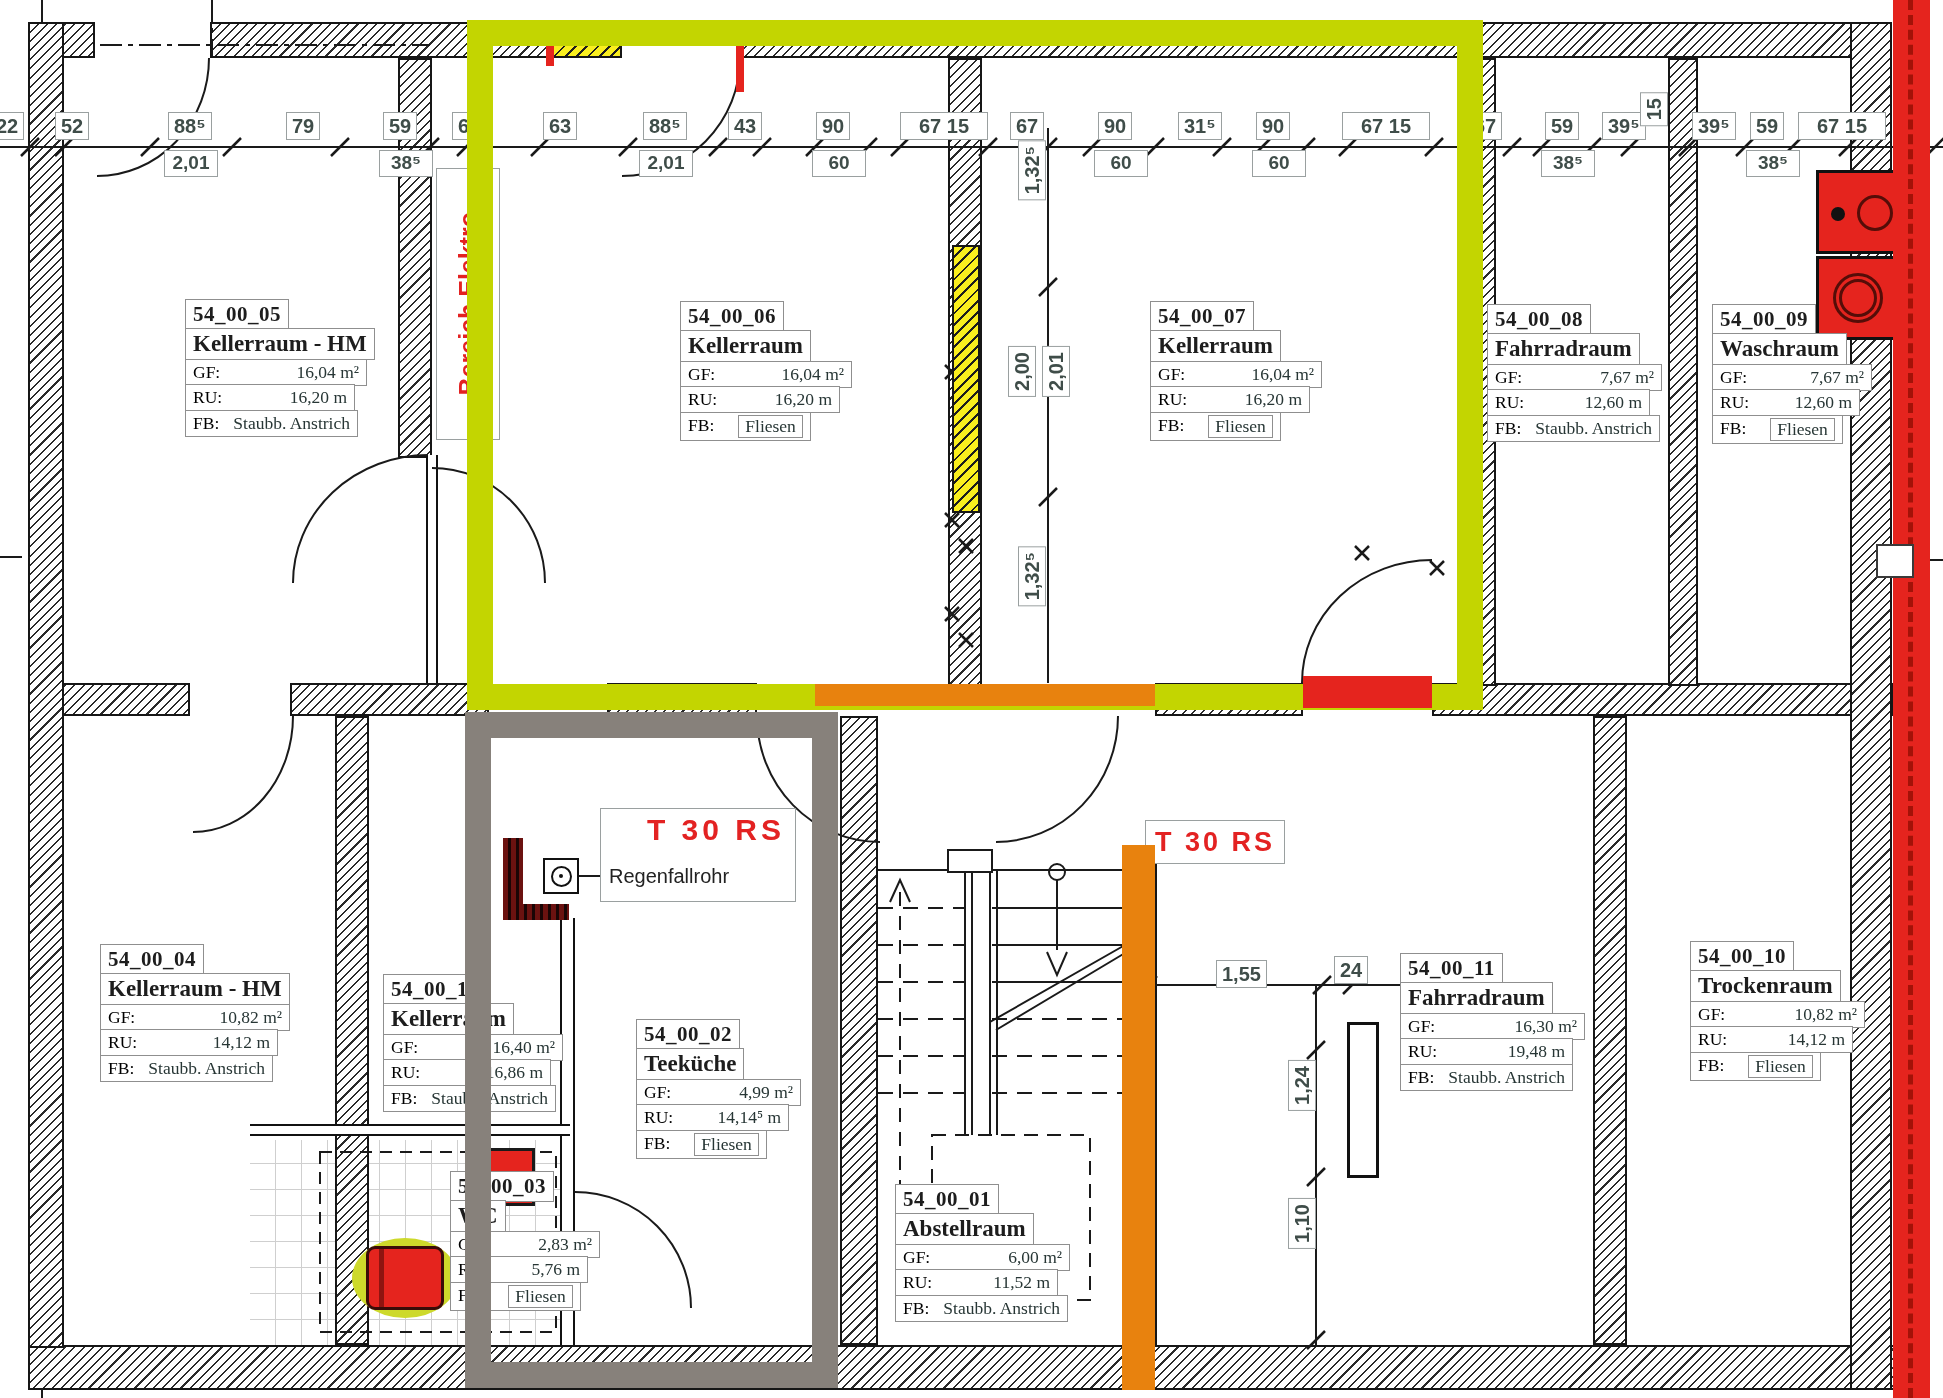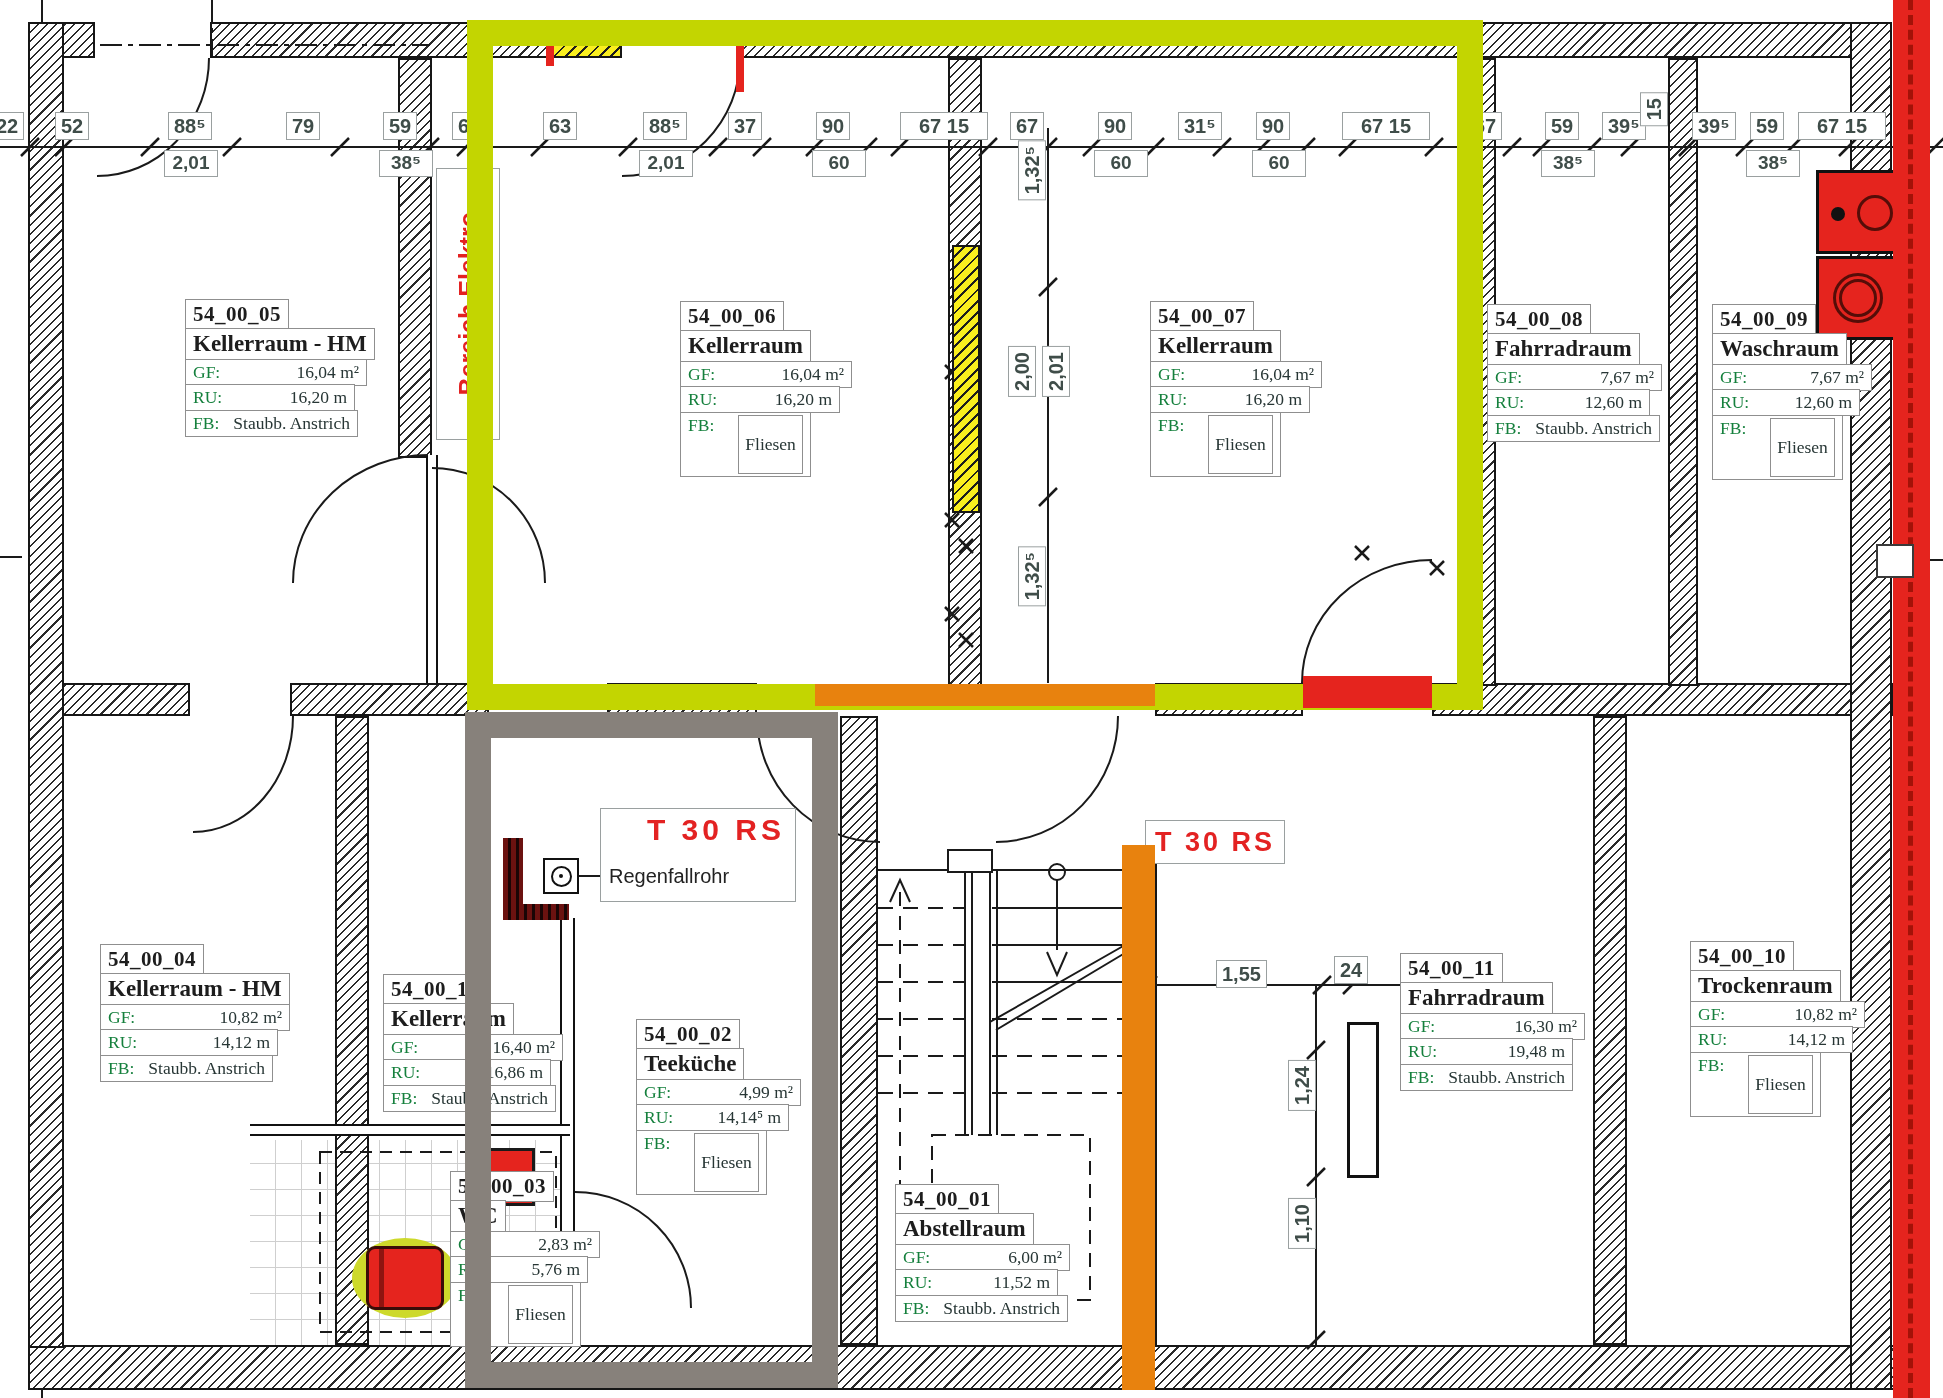--- a/index.html
+++ b/index.html
@@ -30,23 +30,23 @@
        z-index:20;white-space:nowrap;line-height:1.1;}
   .dim.rot{writing-mode:vertical-rl;transform:rotate(180deg);padding:5px 2px;}
   .dim.sub{font-size:19px;}
   
   .room{position:absolute;z-index:20;color:#1d1d1d;}
   .room .r{box-sizing:border-box;background:#fff;border:1.5px solid #8f8f8f;width:fit-content;
            padding:2px 7px;margin-top:-1.5px;white-space:nowrap;font-family:Liberation Serif, serif;}
   .room .rid{font-size:21px;font-weight:bold;letter-spacing:.5px;}
   .room .rname{font-size:23px;font-weight:bold;}
   .room .kv{display:flex;justify-content:space-between;font-size:17.5px;gap:14px;}
-  .room .kv .lab{color:#15803d;}
+  .room .kv .lab{color:#000000;}
   .room .kv .val{color:#273635;}
-  .room .fbv.boxed{border:1.5px solid #8f8f8f;padding:18px 6px;margin-left:10px;}
+  .room .fbv.boxed{border:1.5px solid #8f8f8f;padding:0 6px;margin-left:10px;}
   
   .annbox{position:absolute;background:#fff;border:1.5px solid #9aa0a0;z-index:20;box-sizing:border-box;}
   .elektro{left:436px;top:168px;width:64px;height:272px;display:flex;align-items:center;justify-content:center;}
   .elektro span{writing-mode:vertical-rl;transform:rotate(180deg);color:var(--redtext);
                 font-size:25px;font-weight:bold;white-space:nowrap;}
   .t30a{left:600px;top:808px;width:196px;height:94px;}
   .t30a .fire{position:absolute;right:10px;top:4px;color:var(--redtext);font-size:30px;font-weight:bold;letter-spacing:4px;}
   .t30a .rfr{position:absolute;left:8px;top:56px;color:#222;font-size:20px;}
   .t30b{left:1145px;top:820px;width:140px;height:44px;display:flex;align-items:center;justify-content:center;}
   .t30b span{color:var(--redtext);font-size:27px;font-weight:bold;letter-spacing:3px;}
@@ -395,21 +395,21 @@
       <div class="dim" style="left: 55px; top: 112px;">52</div>
       <div class="dim" style="left: 168px; top: 112px;">88⁵</div>
       <div class="dim sub" style="left: 164px; top: 150px; width: 54px;">2,01</div>
       <div class="dim" style="left: 286px; top: 112px;">79</div>
       <div class="dim" style="left: 383px; top: 112px;">59</div>
       <div class="dim sub" style="left: 379px; top: 150px; width: 54px;">38⁵</div>
       <div class="dim" style="left: 452px; top: 112px;">67</div>
       <div class="dim" style="left: 543px; top: 112px;">63</div>
       <div class="dim" style="left: 643px; top: 112px;">88⁵</div>
       <div class="dim sub" style="left: 639px; top: 150px; width: 54px;">2,01</div>
-      <div class="dim" style="left: 728px; top: 112px;">37</div>
+      <div class="dim" style="left: 728px; top: 112px;">43</div>
       <div class="dim" style="left: 816px; top: 112px;">90</div>
       <div class="dim sub" style="left: 812px; top: 150px; width: 54px;">60</div>
       <div class="dim" style="left: 900px; top: 112px; width: 88px;">67 15</div>
       <div class="dim" style="left: 1010px; top: 112px;">67</div>
       <div class="dim" style="left: 1098px; top: 112px;">90</div>
       <div class="dim sub" style="left: 1094px; top: 150px; width: 54px;">60</div>
       <div class="dim" style="left: 1178px; top: 112px;">31⁵</div>
       <div class="dim" style="left: 1256px; top: 112px;">90</div>
       <div class="dim sub" style="left: 1252px; top: 150px; width: 54px;">60</div>
       <div class="dim" style="left: 1342px; top: 112px; width: 88px;">67 15</div>

